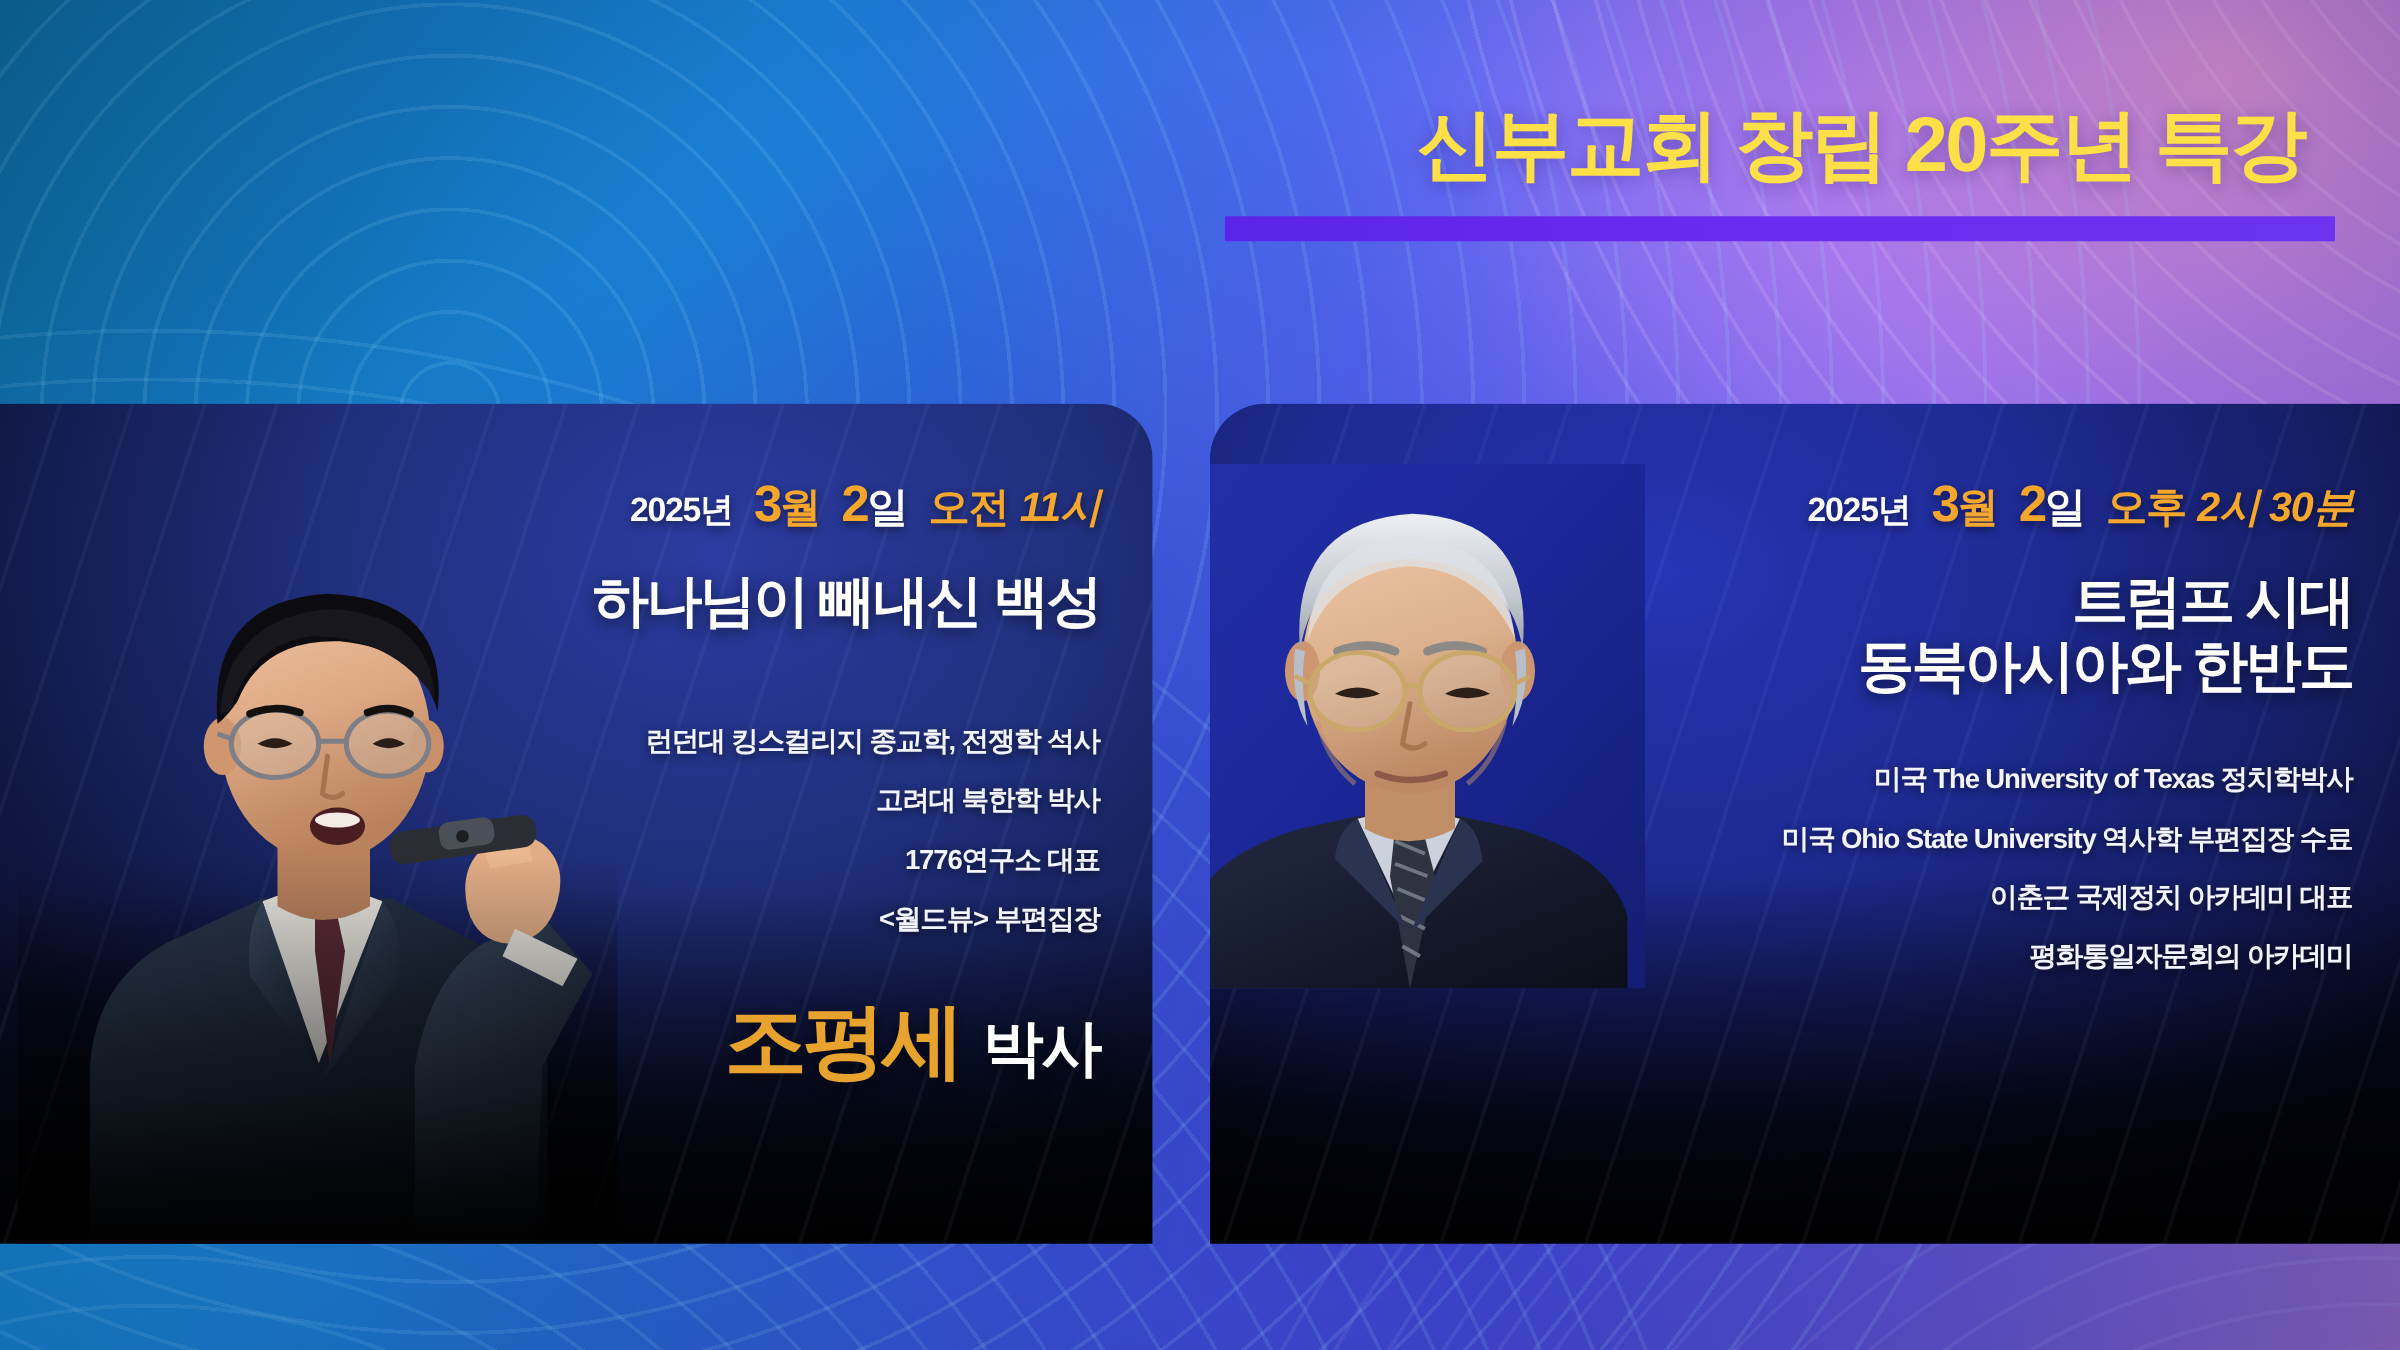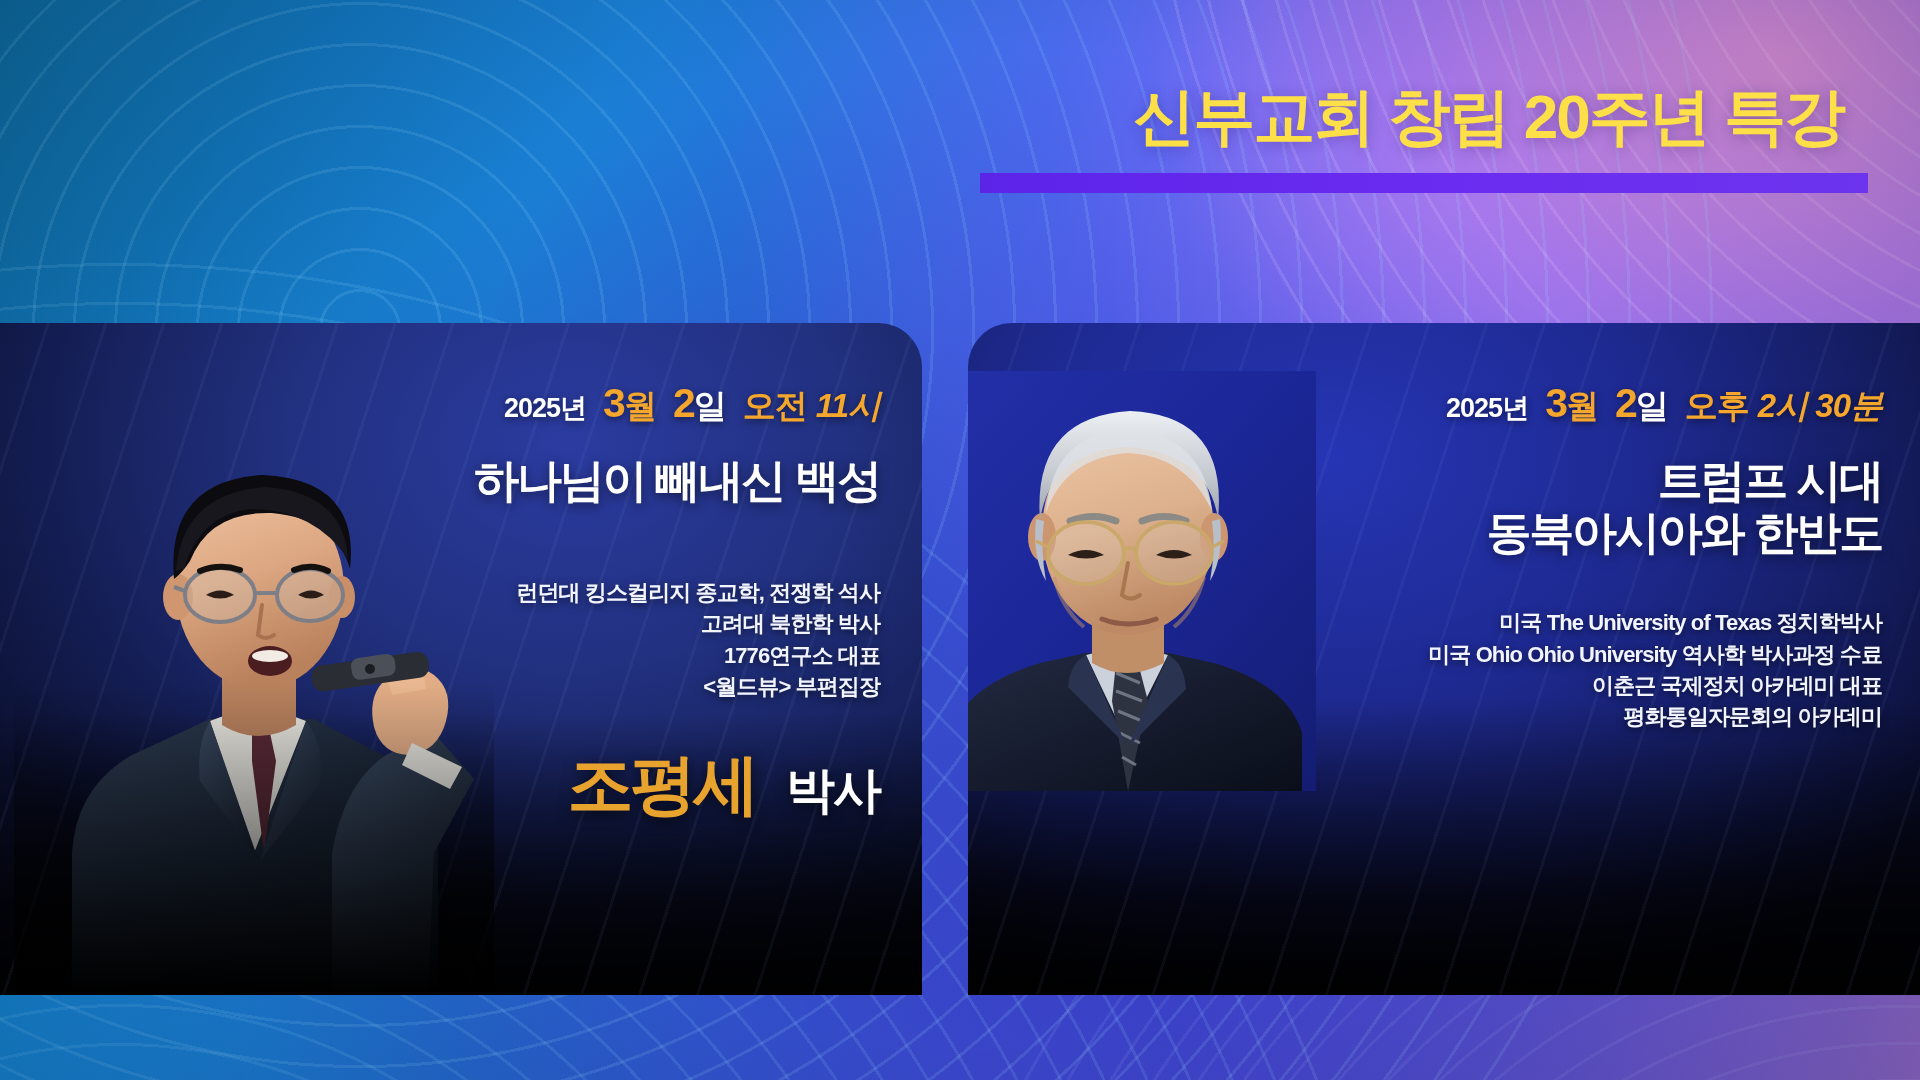--- a/index.html
+++ b/index.html
@@ -157,30 +157,30 @@
   .lecture-title .ln{display:block;}
 
   .creds{
     font-size:22px;line-height:1.42;
     font-weight:bold;color:#f2f4ff;letter-spacing:-.9px;
     white-space:nowrap;
     text-shadow:0 2px 8px rgba(0,0,0,.6);
   }
   #txt-left .creds{margin-top:70px;}
   #txt-right .creds{margin-top:48px;font-size:22px;}
-  .creds .ln{display:block;}
+  .creds .ln{display:block;margin-top:16px;}
 
   .speaker{
     white-space:nowrap;
     text-shadow:0 3px 14px rgba(0,0,0,.7);
   }
   #txt-left .speaker{margin-top:38px;}
   #txt-right .speaker{margin-top:42px;}
   .sp-name{font-size:66px;font-weight:bold;color:#e8a32f;letter-spacing:-3px;}
-  .sp-title{font-size:49px;font-weight:bold;color:#ffffff;letter-spacing:-2px;margin-left:25px;}
+  .sp-title{font-size:49px;font-weight:bold;color:#ffffff;letter-spacing:-2px;margin-left:13px;}
 </style>
 </head>
 <body>
 
 <div id="stage">
 
   <div class="bg-base"></div>
   <div class="rings ring-set-tl"></div>
   <div class="rings ring-set-bl"></div>
   <div class="rings ring-set-tr"></div>
@@ -409,21 +409,21 @@
         <span class="d-time">2시 30분</span>
       </div>
 
       <div class="lecture-title">
         <span class="ln">트럼프 시대</span>
         <span class="ln">동북아시아와 한반도</span>
       </div>
 
       <div class="creds">
         <span class="ln">미국 The University of Texas 정치학박사</span>
-        <span class="ln">미국 Ohio Ohio University 역사학 박사과정 수료</span>
+        <span class="ln">미국 Ohio State University 역사학 부편집장 수료</span>
         <span class="ln">이춘근 국제정치 아카데미 대표</span>
         <span class="ln">평화통일자문회의 아카데미</span>
       </div>
 
     </div>
   </div>
 
 </div>
 
 </body></html>

